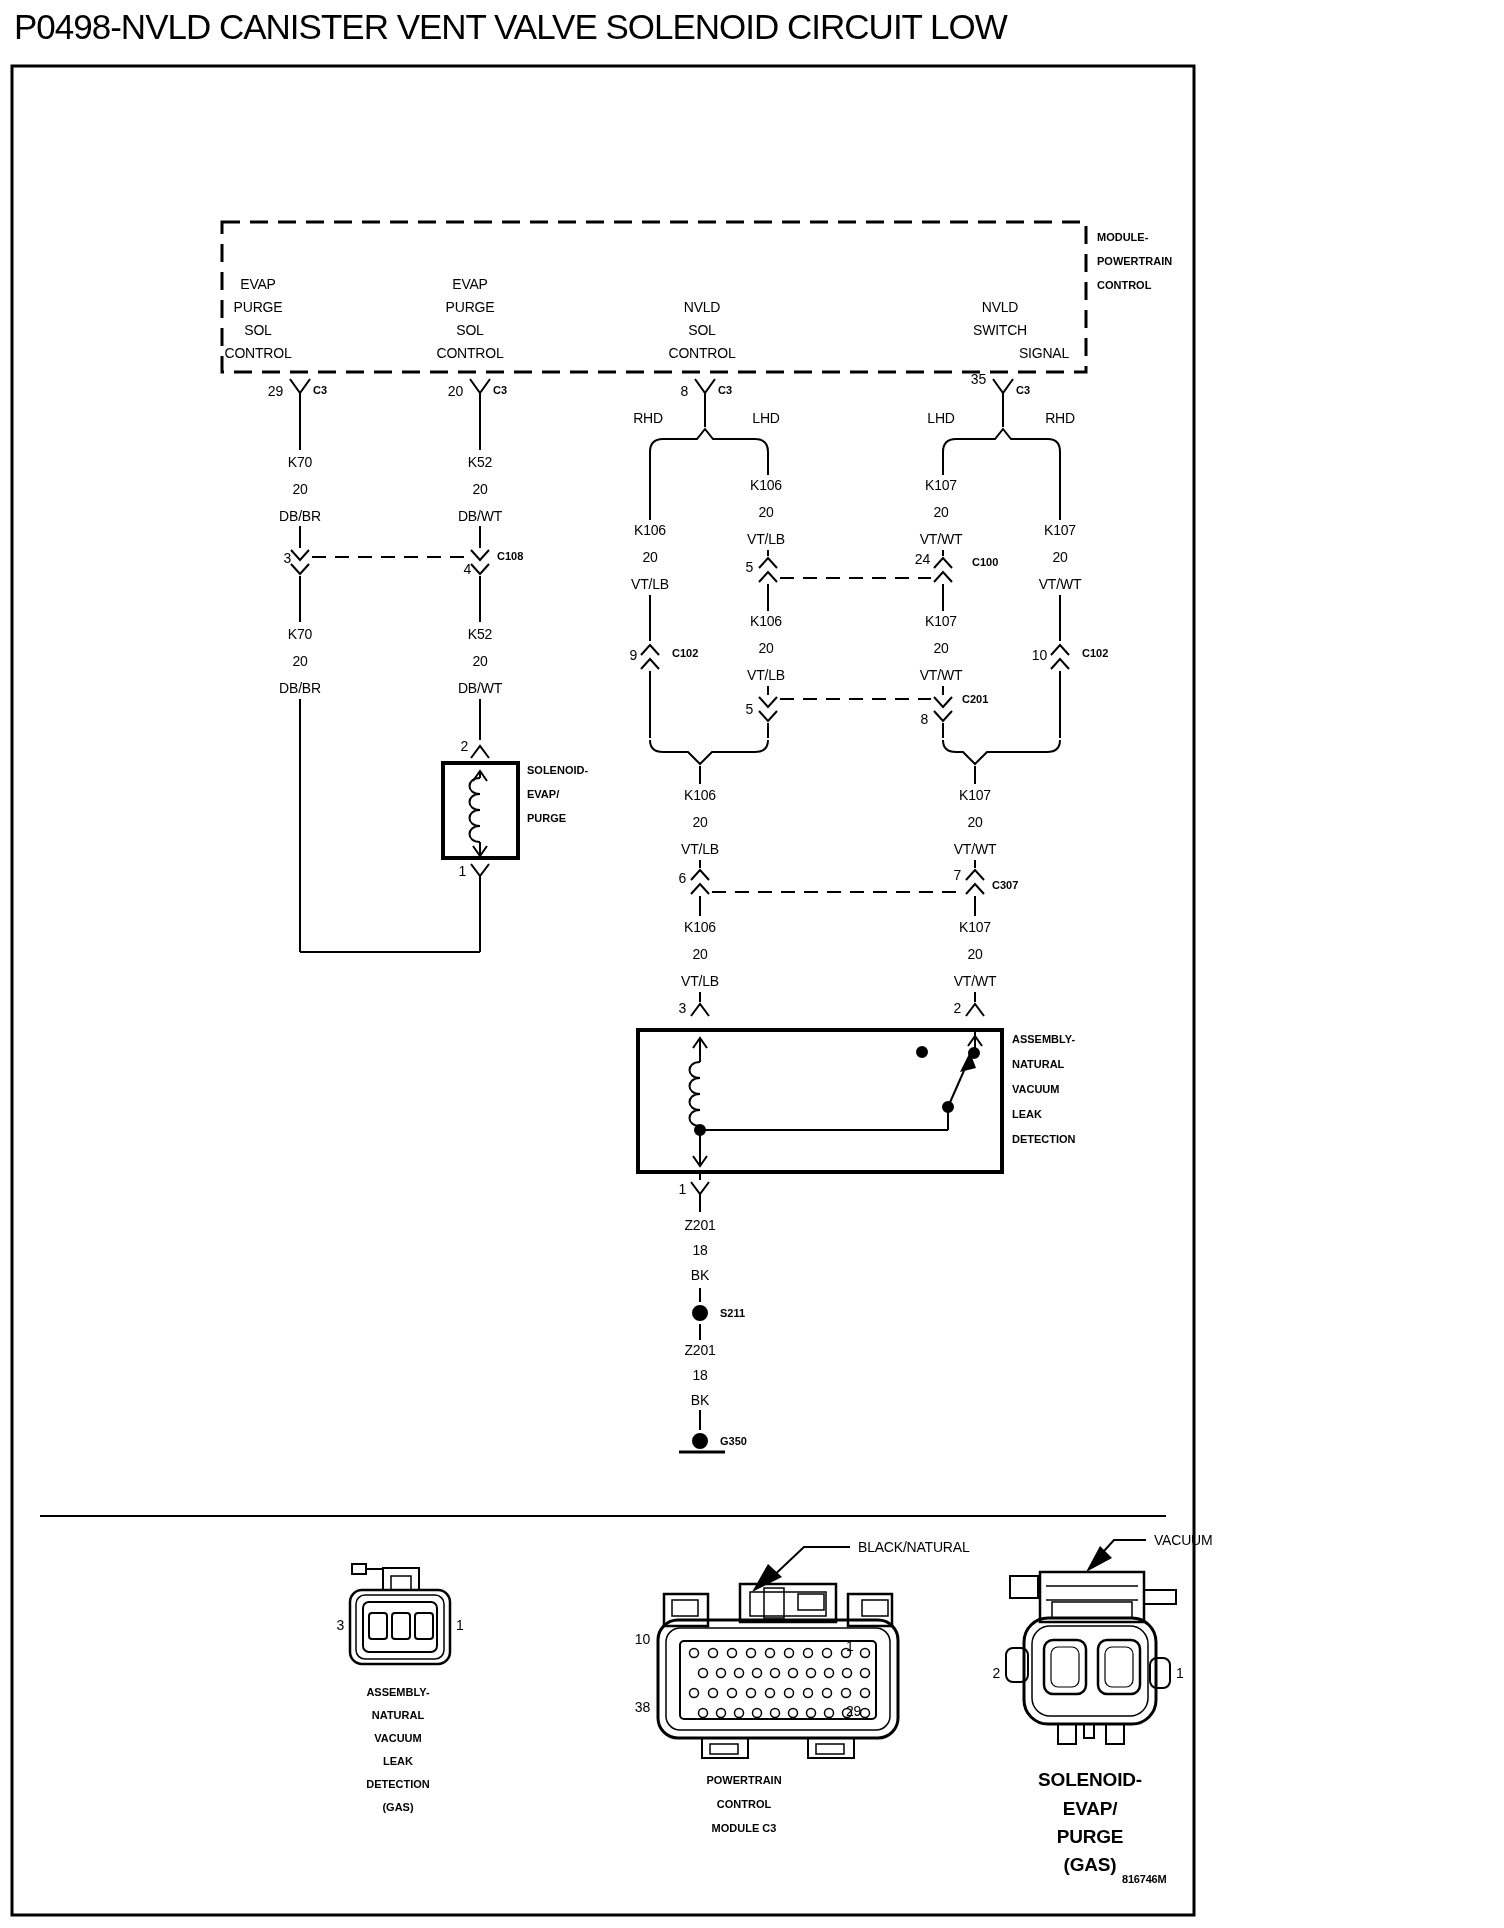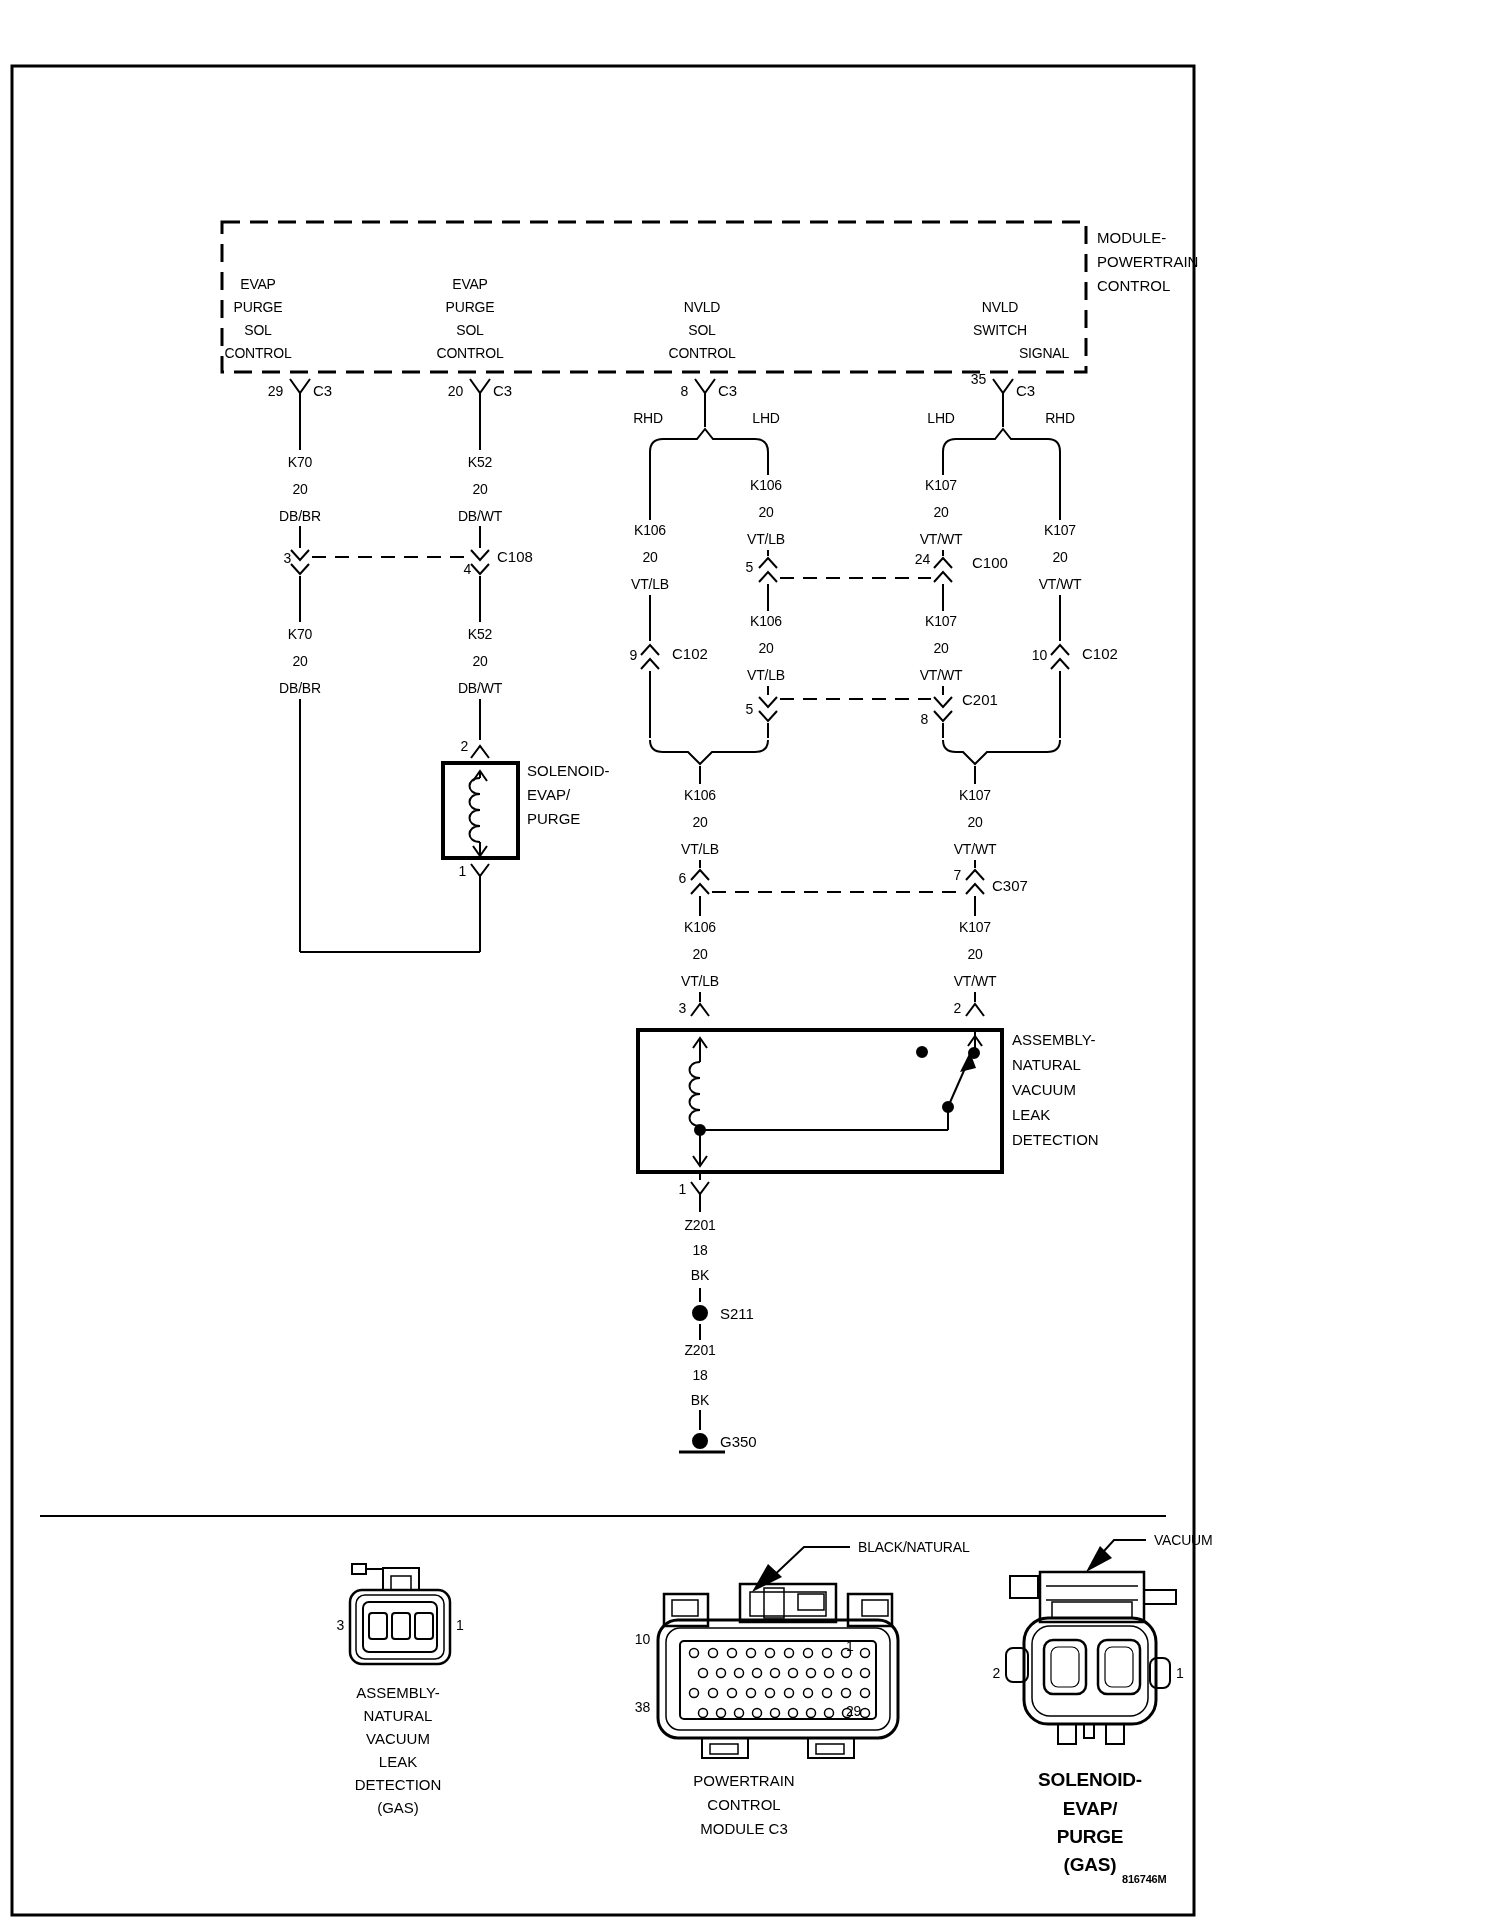--- a/index.html
+++ b/index.html
@@ -3,31 +3,32 @@
 <meta charset="utf-8">
 <style>
   html,body{margin:0;padding:0;background:#fff;}
   #page{position:relative;width:1504px;height:1928px;background:#fff;overflow:hidden;
         font-family:"Liberation Sans",sans-serif;color:#000;}
   #linework{position:absolute;left:0;top:0;}
   .lb{position:absolute;font:14px/14px "Liberation Sans",sans-serif;letter-spacing:-0.2px;
       color:#000;white-space:nowrap;}
   .c{transform:translateX(-50%);}
   .r{transform:translateX(-100%);}
-  .b{font-weight:normal;font-size:15px;line-height:15px;letter-spacing:0;}
+  .b{font-weight:bold;font-size:11px;line-height:15px;letter-spacing:0;}
   .big{font-weight:bold;font-size:19px;line-height:19px;}
   .tiny{font-weight:bold;font-size:11px;line-height:11px;}
   #title{position:absolute;left:14px;top:8px;font-size:35px;line-height:38px;
          letter-spacing:-1px;font-weight:400;}
 </style>
 </head>
 <body>
 
 <div id="page">
 
+  <div id="title">P0498-NVLD CANISTER VENT VALVE SOLENOID CIRCUIT LOW</div>
 
   <svg id="linework" width="1504" height="1928" viewBox="0 0 1504 1928" fill="none" stroke="#000" stroke-width="2">
 
     <rect x="12" y="66" width="1182" height="1849" stroke-width="3"></rect>
     <line x1="40" y1="1516" x2="1166" y2="1516"></line>
 
     <rect x="222" y="222" width="864" height="150" stroke-width="3" stroke-dasharray="18 10"></rect>
 
     <g>
       <path d="M290 379 L300 393 L310 379 M300 393 L300 408"></path>

